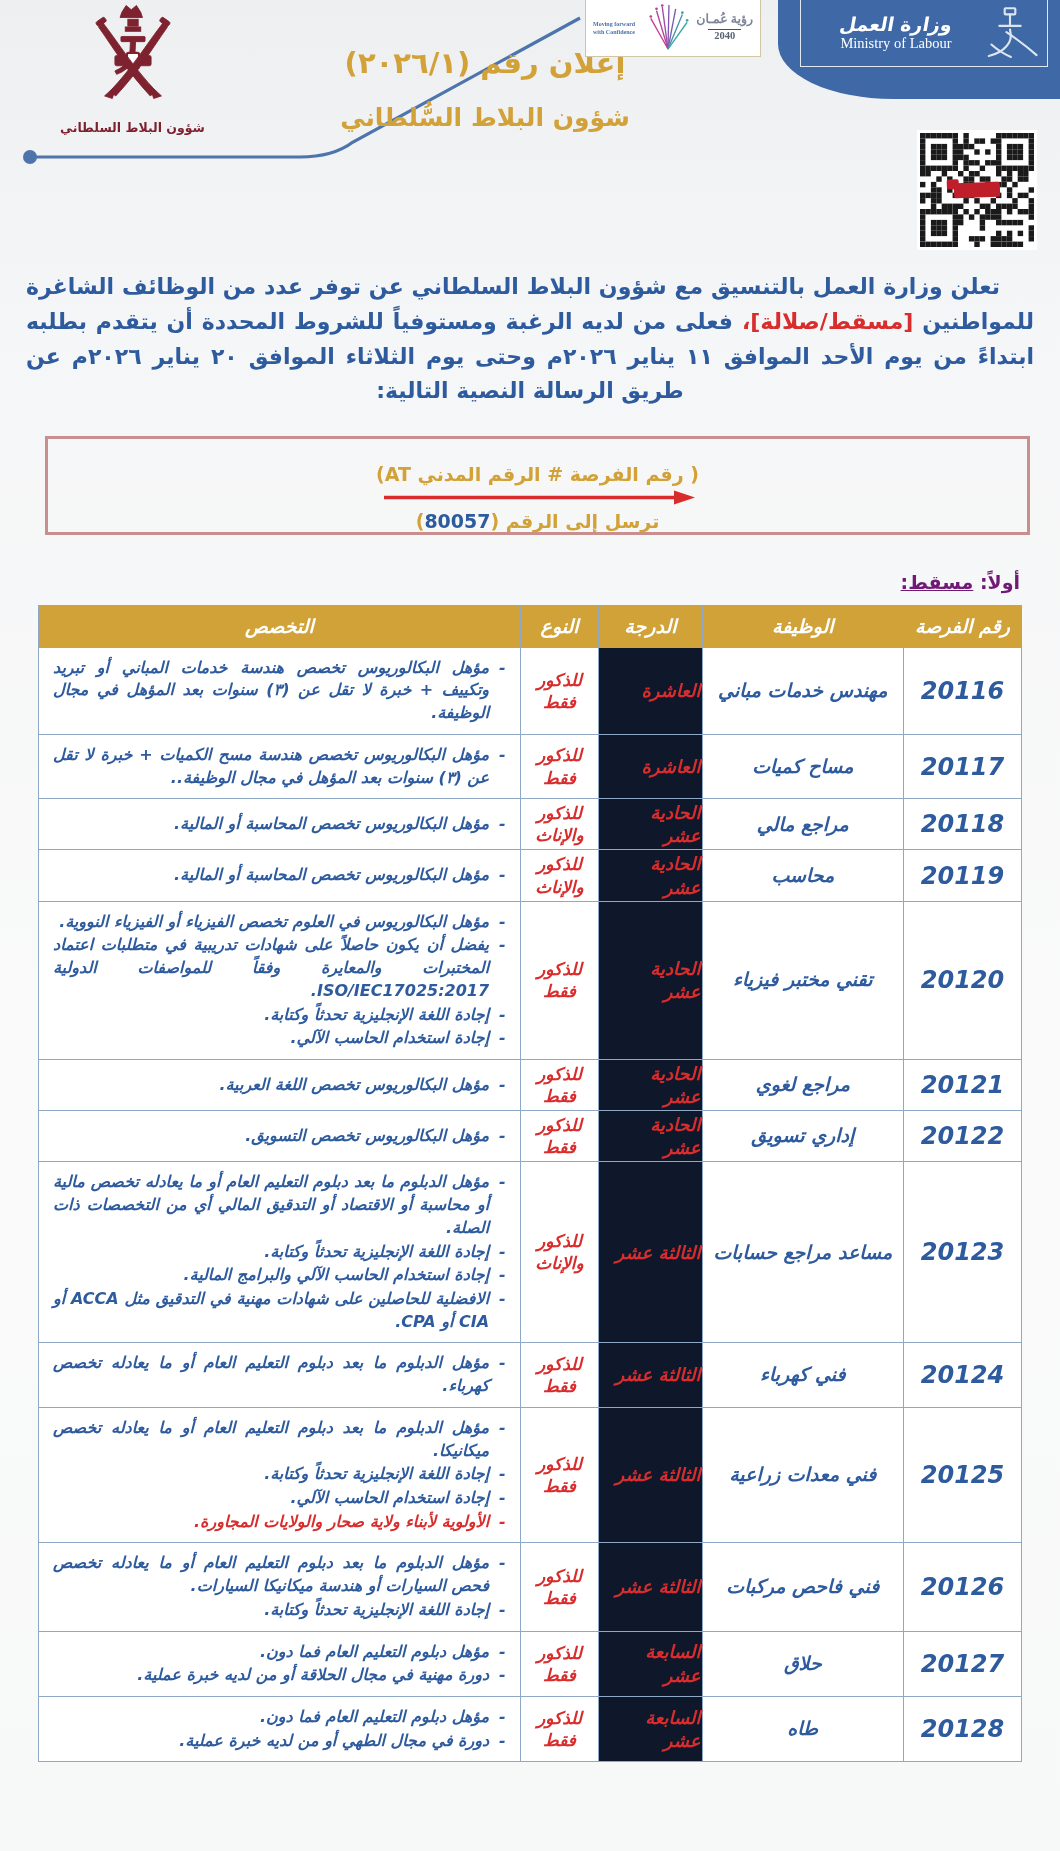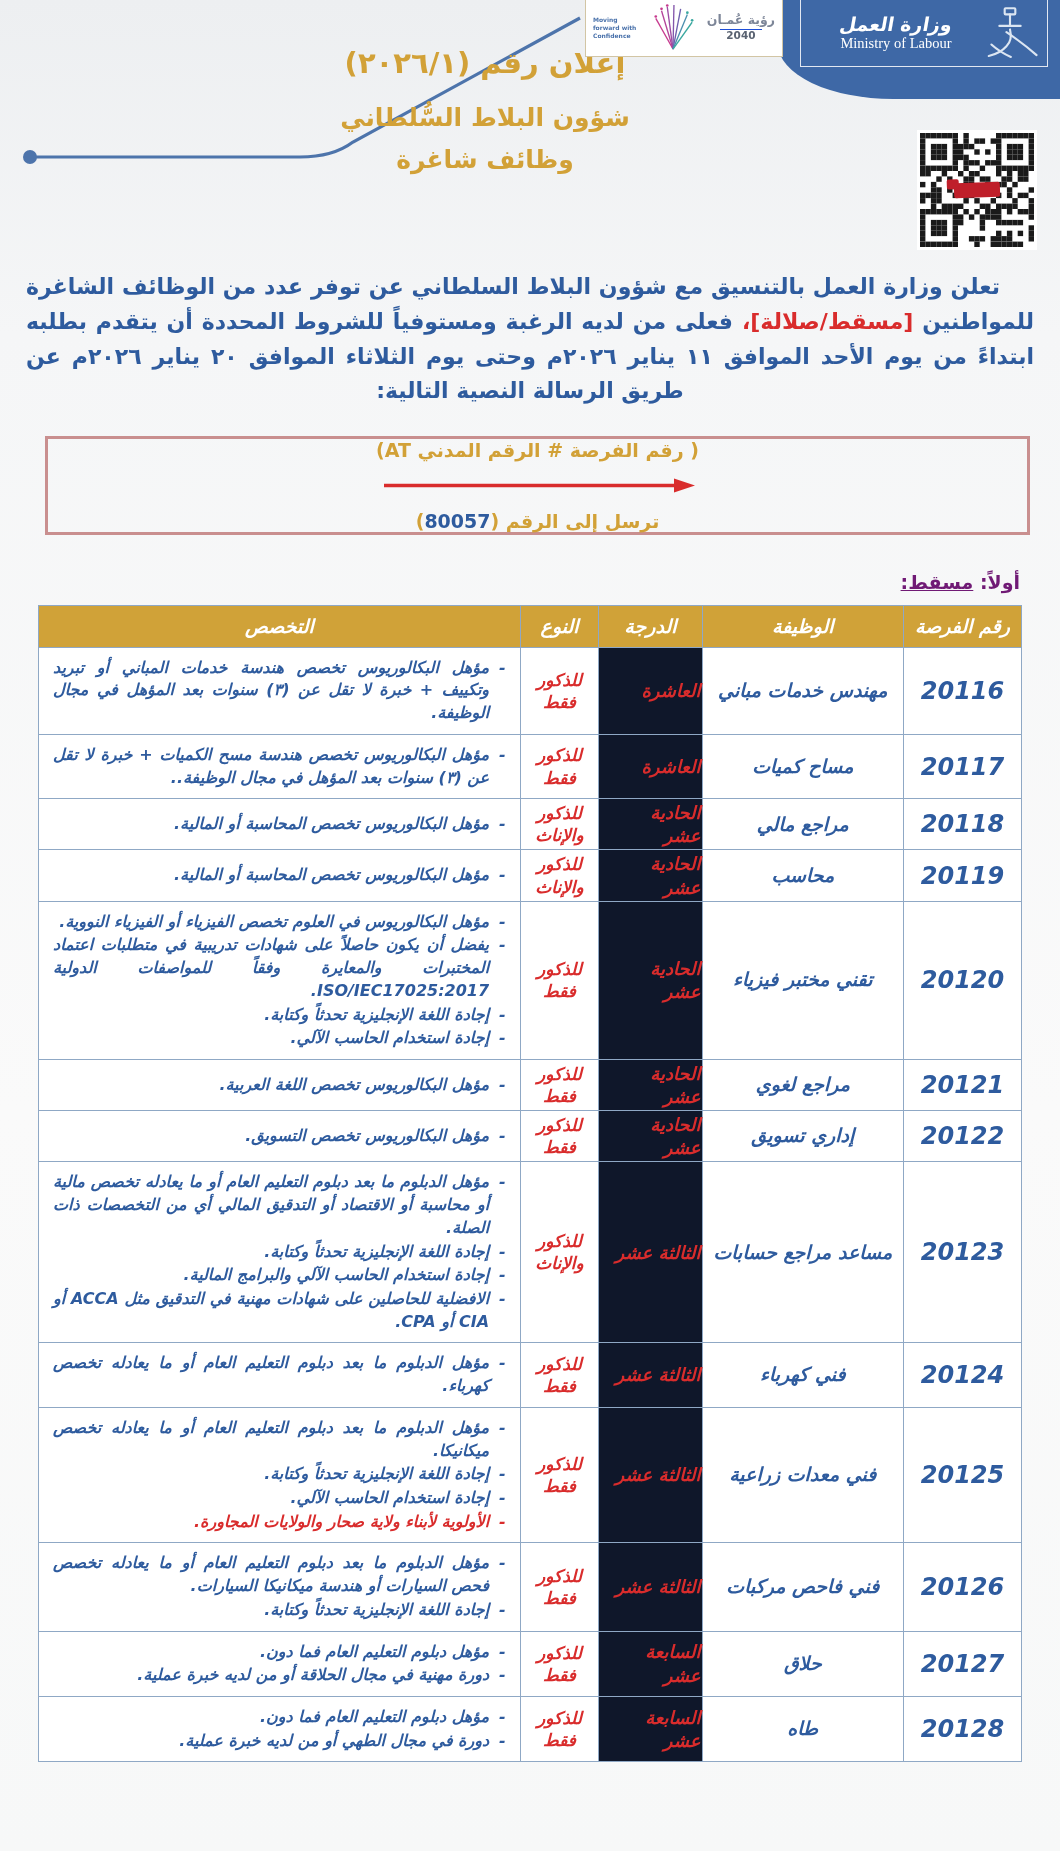--- a/index.html
+++ b/index.html
@@ -7,23 +7,23 @@
     width:1060px;height:1851px;overflow:hidden;position:relative;
     background:linear-gradient(180deg,#edeff1 0%,#f5f6f7 18%,#fafafa 60%,#f7f8f8 100%);
     font-family:"DejaVu Sans",sans-serif;
   }
   
   .hdr{position:relative;height:224px;}
   .emblem-wrap{position:absolute;left:50px;top:2px;width:165px;text-align:center;}
   .emblem-label{color:#7E2230;font-size:12.5px;font-weight:bold;margin-top:2px;letter-spacing:1px;}
   .connector{position:absolute;left:0;top:0;width:650px;height:195px;}
   .vision-card{
-    position:absolute;left:585px;top:0;width:198px;height:57px;background:#fff;
+    position:absolute;left:585px;top:0;width:176px;height:57px;background:#fff;
     border:1px solid #d2c5a4;border-top:none;box-sizing:border-box;
-    display:flex;align-items:center;justify-content:space-between;padding:2px 7px;z-index:3;
+    display:flex;align-items:center;justify-content:space-between;padding:2px 7px;z-index:3;font-family:Liberation Serif, serif;
   }
   .vision-tagline{font-size:6px;color:#4a72ab;width:46px;line-height:1.35;font-weight:bold;}
   .vision-right{text-align:center;line-height:1.05;}
   .vision-ar{color:#7d8698;font-weight:bold;font-size:12.5px;direction:rtl;}
   .vision-year{font-size:10.5px;color:#5a6372;font-weight:bold;border-top:1px solid #1d4ed8;display:inline-block;padding:0 6px;}
   .ministry-panel{
     position:absolute;left:778px;right:0;top:0;height:99px;background:#3E68A6;
     border-bottom-left-radius:115px 55px;z-index:2;
   }
   .ministry-inner{
@@ -47,21 +47,21 @@
   .qr-logo:before{content:"";position:absolute;left:-7px;top:-4px;width:12px;height:10px;background:#bf1f2a;border-radius:2px;}
   
   .intro{
     margin:46px 26px 0;direction:rtl;text-align:justify;text-align-last:center;
     color:#2E5B9E;font-weight:bold;font-size:22px;line-height:1.58;text-indent:34px;
   }
   .intro .hl{color:#D92C2C;}
   
   .sms-box{
     margin:27px 30px 0 45px;height:99px;border:3px solid #C98F8F;box-sizing:border-box;
-    display:flex;flex-direction:column;align-items:center;justify-content:space-between;gap:5px;
+    display:flex;flex-direction:column;align-items:center;justify-content:flex-end;gap:5px;
   }
   .sms-line{direction:rtl;color:#D2A137;font-weight:bold;font-size:19px;}
   .sms-number{color:#2E5B9E;}
   
   .section-title{direction:rtl;margin:36px 40px 12px 0;color:#701a75;font-weight:bold;font-size:19px;}
   .section-title .u{text-decoration:underline;}
   
   table{width:984px;margin:0 38px;border-collapse:collapse;direction:rtl;table-layout:fixed;background:#fff;font-style:italic;}
   th{background:#D0A238;color:#fff;font-size:19px;font-weight:bold;padding:8px 6px;border:1.6px solid #8FA8C5;line-height:1.3;}
   td{border:1.6px solid #8FA8C5;vertical-align:middle;}
@@ -78,20 +78,40 @@
 </head>
 <body>
 
 <div class="hdr">
 
   <svg class="connector" viewBox="0 0 650 195">
     <circle cx="30" cy="157" r="7" fill="#4d74ab"></circle>
     <path d="M30 157 H 300 Q 333 157 353 142 L 580 18" fill="none" stroke="#4d74ab" stroke-width="3.2"></path>
   </svg>
 
+  <div class="emblem-wrap">
+    <svg width="118" height="112" viewBox="0 0 130 130">
+      <g fill="#7E2230" stroke="#7E2230">
+        <path d="M52 12 l5 -8 6 5 6 -5 5 8 2 6 h-26 z" stroke-width="1"></path>
+        <rect x="59" y="20" width="12" height="8"></rect>
+        <rect x="56" y="29" width="18" height="5"></rect>
+        <rect x="51" y="40" width="28" height="6" rx="1"></rect>
+        <path d="M62 46 h6 l-1 20 q-7 13 -21 18 l-2 -4 q12 -5 17 -14 z"></path>
+        <rect x="44" y="62" width="42" height="12" rx="2"></rect>
+        <rect x="58" y="59" width="14" height="18" rx="2" fill="#fff" stroke-width="2.5"></rect>
+        <path d="M30 24 C 50 50 64 74 92 104 l-7 5 C 58 80 44 56 25 29 z"></path>
+        <path d="M100 24 C 80 50 66 74 38 104 l7 5 C 72 80 86 56 105 29 z"></path>
+        <rect x="22" y="20" width="12" height="6" rx="2" transform="rotate(-35 28 23)"></rect>
+        <rect x="96" y="20" width="12" height="6" rx="2" transform="rotate(35 102 23)"></rect>
+        <path d="M84 96 l14 13 -9 3 z"></path>
+        <path d="M46 96 l-14 13 9 3 z"></path>
+      </g>
+    </svg>
+    <div class="emblem-label">شؤون البلاط السلطاني</div>
+  </div>
 
   <div class="vision-card">
     <div class="vision-tagline">Moving forward with Confidence</div>
     <svg width="44" height="50" viewBox="0 0 46 52">
       <g stroke-width="1.4" fill="none">
         <path d="M23 48 L5 16" stroke="#c73b8f"></path>
           <path d="M23 48 L11 8" stroke="#b4449a"></path>
         <path d="M23 48 L17 4" stroke="#9d4da5"></path>
           <path d="M23 48 L24 2" stroke="#8456ab"></path>
         <path d="M23 48 L31 6" stroke="#6f5fae"></path>
@@ -129,21 +149,20 @@
           <path d="M31 30 q18 12 34 26"></path>
           <path d="M14 44 q10 9 22 14"></path>
         </g>
       </svg>
     </div>
   </div>
 
   <div class="titles">
     <div class="t1">إعلان رقم (٢٠٢٦/١)</div>
     <div class="t2">شؤون البلاط السُّلطاني</div>
-    <div class="t3">وظائف شاغرة</div>
   </div>
 
   <div class="qr-wrap">
     <svg id="qr-svg" width="114" height="114" viewBox="0 0 114 114">
         <rect x="0.0" y="0.0" width="5.4" height="5.4" fill="#1a1a1a"></rect>
         <rect x="5.4" y="0.0" width="5.4" height="5.4" fill="#1a1a1a"></rect>
         <rect x="10.9" y="0.0" width="5.4" height="5.4" fill="#1a1a1a"></rect>
         <rect x="16.3" y="0.0" width="5.4" height="5.4" fill="#1a1a1a"></rect>
         <rect x="21.7" y="0.0" width="5.4" height="5.4" fill="#1a1a1a"></rect>
         <rect x="27.1" y="0.0" width="5.4" height="5.4" fill="#1a1a1a"></rect>

